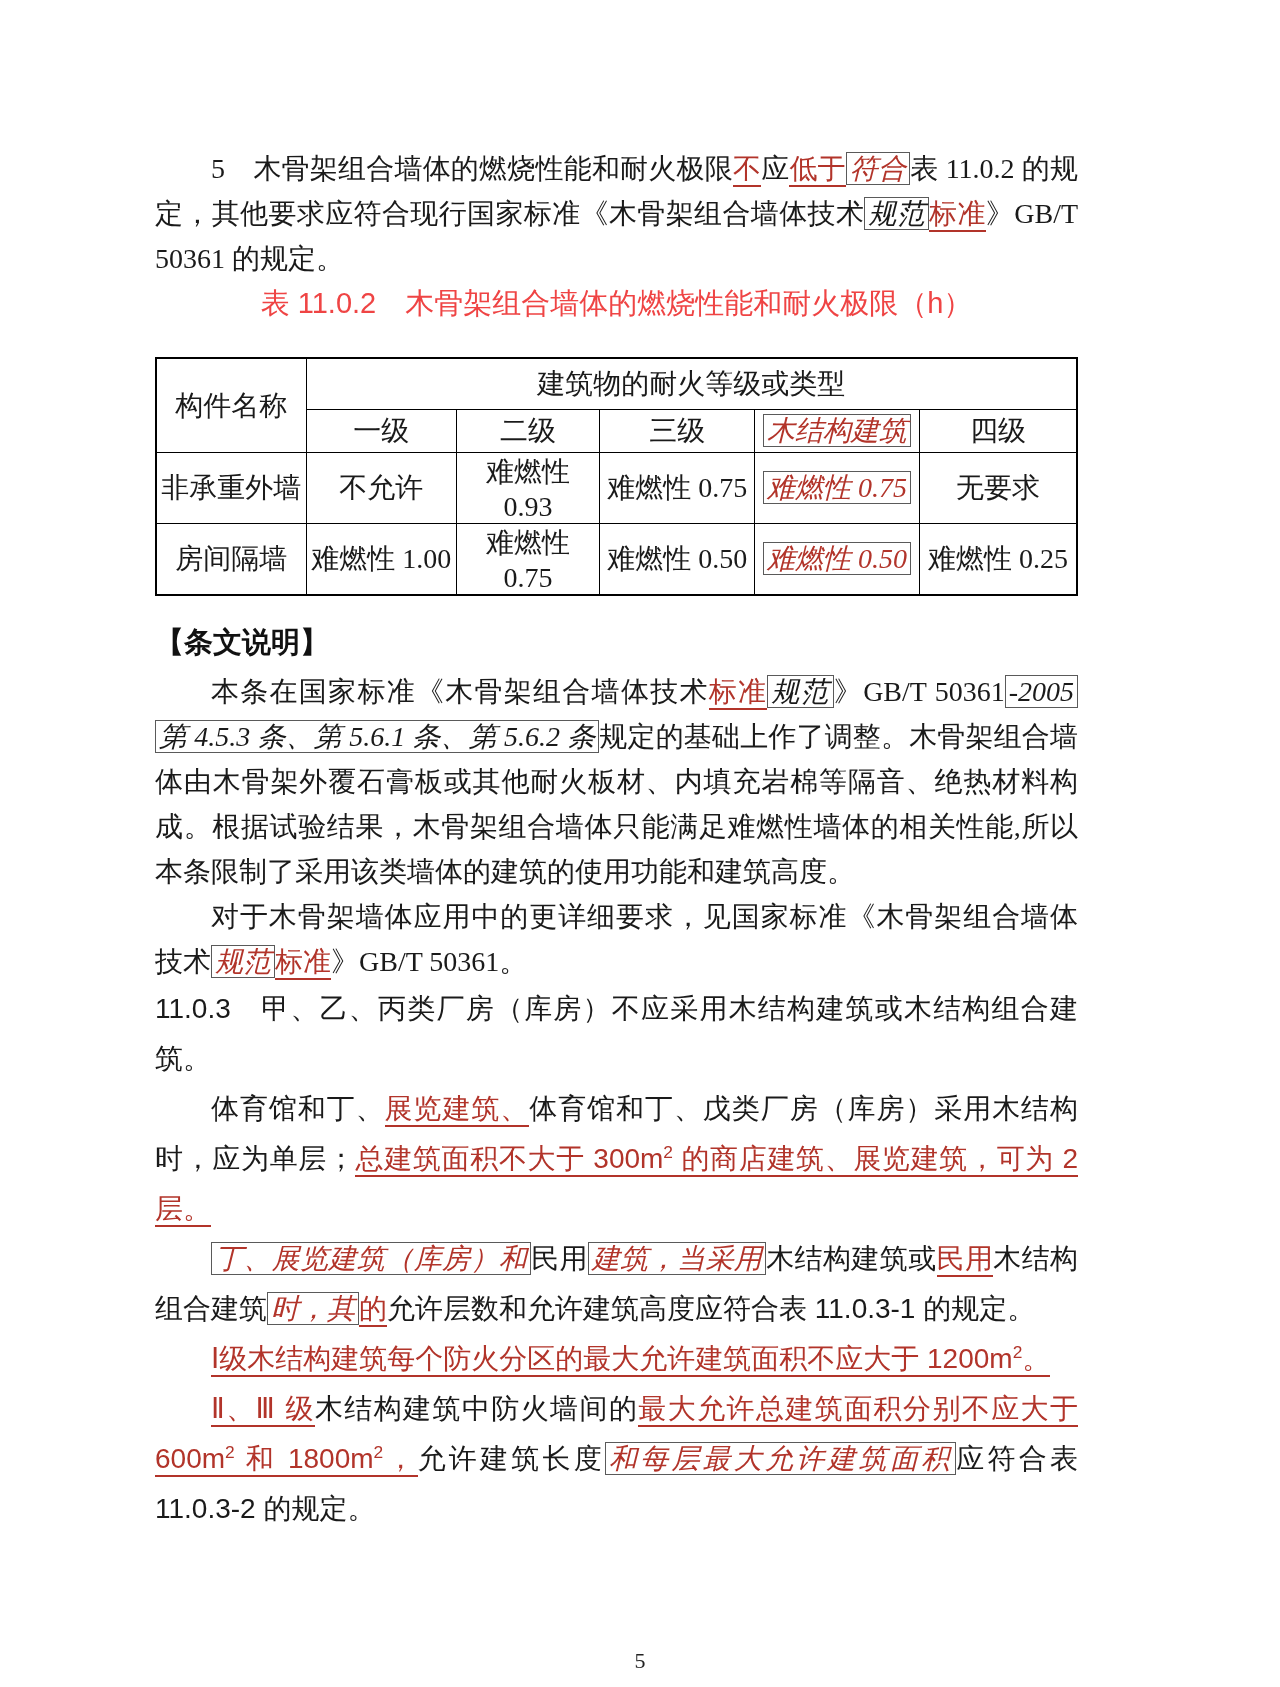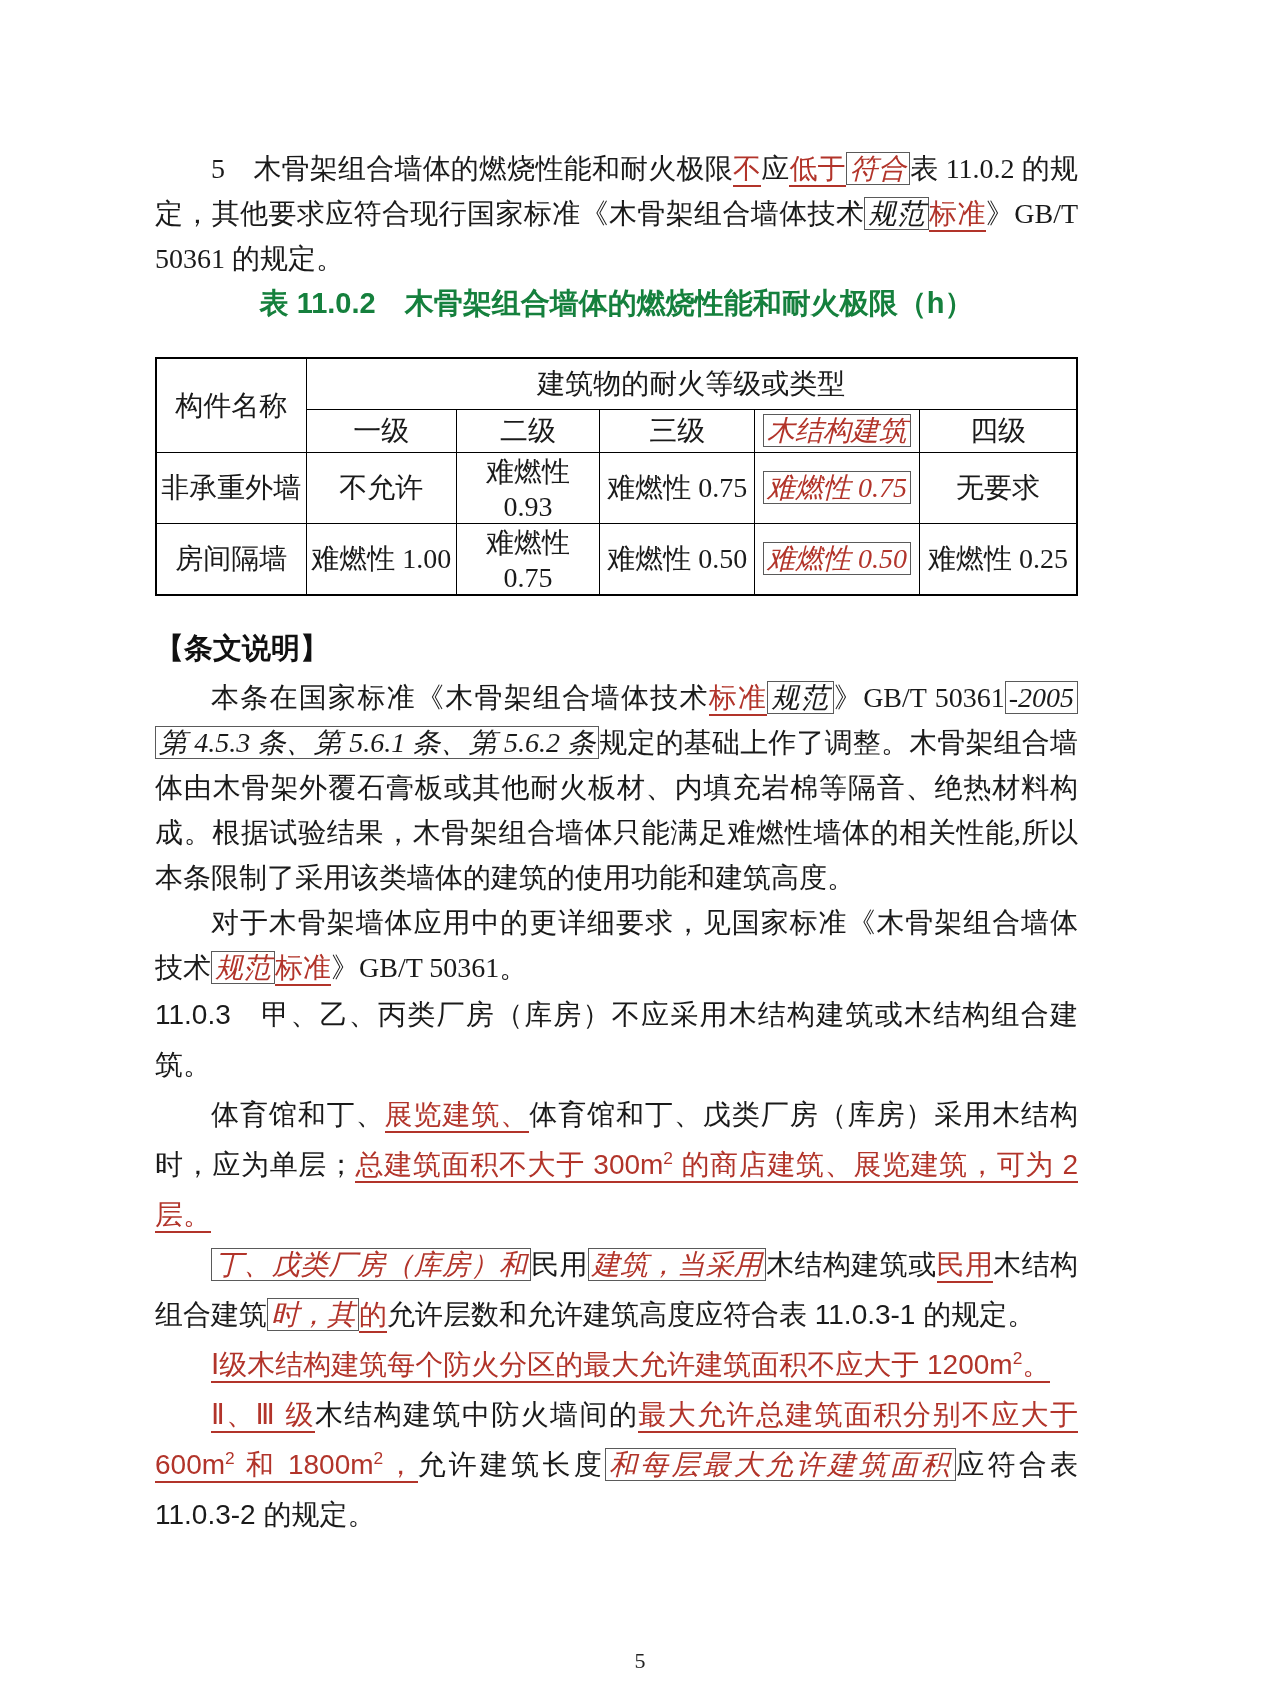--- a/index.html
+++ b/index.html
@@ -3,24 +3,24 @@
 <meta charset="utf-8">
 <style>
   html,body{margin:0;padding:0;background:#ffffff;}
   body{width:1280px;height:1687px;position:relative;overflow:hidden;}
   .content{position:absolute;left:155px;top:146px;width:923px;}
   .serif{font-family:"Liberation Serif","DejaVu Serif",serif;}
   .sans{font-family:"Liberation Sans","DejaVu Sans",sans-serif;}
   p.body{font-size:28px;line-height:45px;margin:0;text-align:justify;color:#1a1a1a;}
   .sans p.body{line-height:50px;}
   .indent{text-indent:2em;}
-  .caption1{font-family:"Liberation Sans","DejaVu Sans",sans-serif;font-weight:bold;
-            font-size:29px;line-height:44px;text-align:center;margin:0;color:#15803d;}
+  .caption1{font-family:"Liberation Sans","DejaVu Sans",sans-serif;font-weight:normal;
+            font-size:29px;line-height:44px;text-align:center;margin:0;color:#ef4444;}
   .explain-head{font-family:"Liberation Sans","DejaVu Sans",sans-serif;font-weight:bold;
-            font-size:29px;line-height:45px;margin:30px 0 4px 0;color:#111;}
+            font-size:29px;line-height:45px;margin:24px 0 4px 0;color:#111;}
   
   .red{color:#b2342a;}
   .ug{border-bottom:2px solid #b2342a;padding-bottom:1px;}
   .boxed{border:1.5px solid #5a5a5a;padding:0 3px;box-decoration-break:clone;font-style:italic;}
   .sup{vertical-align:super;font-size:0.62em;line-height:0;}
   
   table.t1{border-collapse:collapse;width:100%;table-layout:fixed;margin-top:6px;
            font-family:"Liberation Serif","DejaVu Serif",serif;}
   table.t1 td{border:1.6px solid #000;text-align:center;vertical-align:middle;
               font-size:28px;color:#1a1a1a;padding:0 2px;}
@@ -86,21 +86,21 @@
   <p class="explain-head"><span class="">【条文说明】</span></p>
 
   <div class="serif">
     <p class="body indent"><span class="">本条在国家标准《木骨架组合墙体技术</span><span class="ug"><span class="red">标准</span></span><span class="boxed">规范</span><span class="">》GB/T 50361</span><span class="boxed">-2005</span><span class=""> </span><span class="boxed">第 4.5.3 条、第 5.6.1 条、第 5.6.2 条</span><span class="">规定的基础上作了调整。木骨架组合墙体由木骨架外覆石膏板或其他耐火板材、内填充岩棉等隔音、绝热材料构成。根据试验结果，木骨架组合墙体只能满足难燃性墙体的相关性能,所以本条限制了采用该类墙体的建筑的使用功能和建筑高度。</span></p>
     <p class="body indent"><span class="">对于木骨架墙体应用中的更详细要求，见国家标准《木骨架组合墙体技术</span><span class="boxed red">规范</span><span class="ug"><span class="red">标准</span></span><span class="">》GB/T 50361。</span></p>
   </div>
 
   <div class="sans">
     <p class="body"><span class="">11.0.3　甲、乙、丙类厂房（库房）不应采用木结构建筑或木结构组合建筑。</span></p>
     <p class="body indent"><span class="">体育馆和丁、</span><span class="ug"><span class="red">展览建筑、</span></span><span class="">体育馆和丁、戊类厂房（库房）采用木结构时，应为单层；</span><span class="ug"><span class="red">总建筑面积不大于 300m</span><span class="red sup">2</span><span class="red"> 的商店建筑、展览建筑，可为 2 层。</span></span></p>
-    <p class="body indent"><span class="boxed red">丁、戊类厂房（库房）和</span><span class="">民用</span><span class="boxed red">建筑，当采用</span><span class="">木结构建筑或</span><span class="ug"><span class="red">民用</span></span><span class="">木结构组合建筑</span><span class="boxed red">时，其</span><span class="ug"><span class="red">的</span></span><span class="">允许层数和允许建筑高度应符合表 11.0.3-1 的规定。</span></p>
+    <p class="body indent"><span class="boxed red">丁、展览建筑（库房）和</span><span class="">民用</span><span class="boxed red">建筑，当采用</span><span class="">木结构建筑或</span><span class="ug"><span class="red">民用</span></span><span class="">木结构组合建筑</span><span class="boxed red">时，其</span><span class="ug"><span class="red">的</span></span><span class="">允许层数和允许建筑高度应符合表 11.0.3-1 的规定。</span></p>
     <p class="body indent"><span class="ug"><span class="red">Ⅰ级木结构建筑每个防火分区的最大允许建筑面积不应大于 1200m</span><span class="red sup">2</span><span class="red">。</span></span></p>
     <p class="body indent"><span class="ug"><span class="red">Ⅱ、Ⅲ 级</span></span><span class="">木结构建筑中防火墙间的</span><span class="ug"><span class="red">最大允许总建筑面积分别不应大于 600m</span><span class="red sup">2</span><span class="red"> 和 1800m</span><span class="red sup">2</span><span class="red">，</span></span><span class="">允许建筑长度</span><span class="boxed red">和每层最大允许建筑面积</span><span class="">应符合表 11.0.3-2 的规定。</span></p>
 
   </div>
 
 </div>
 
 <div class="pagenum">5</div>
 
 </body></html>

